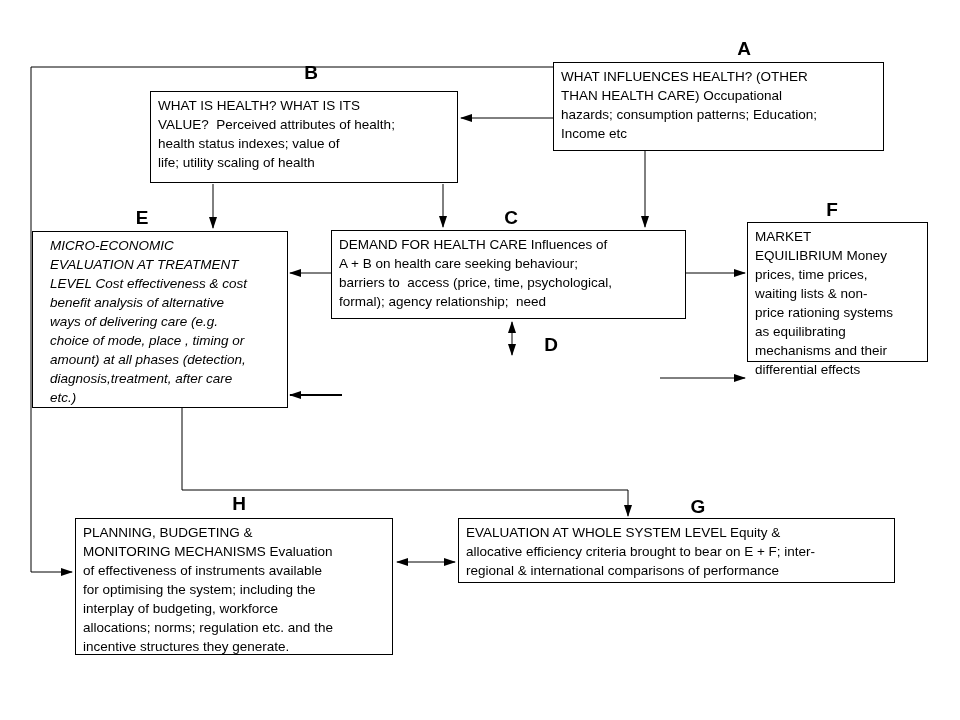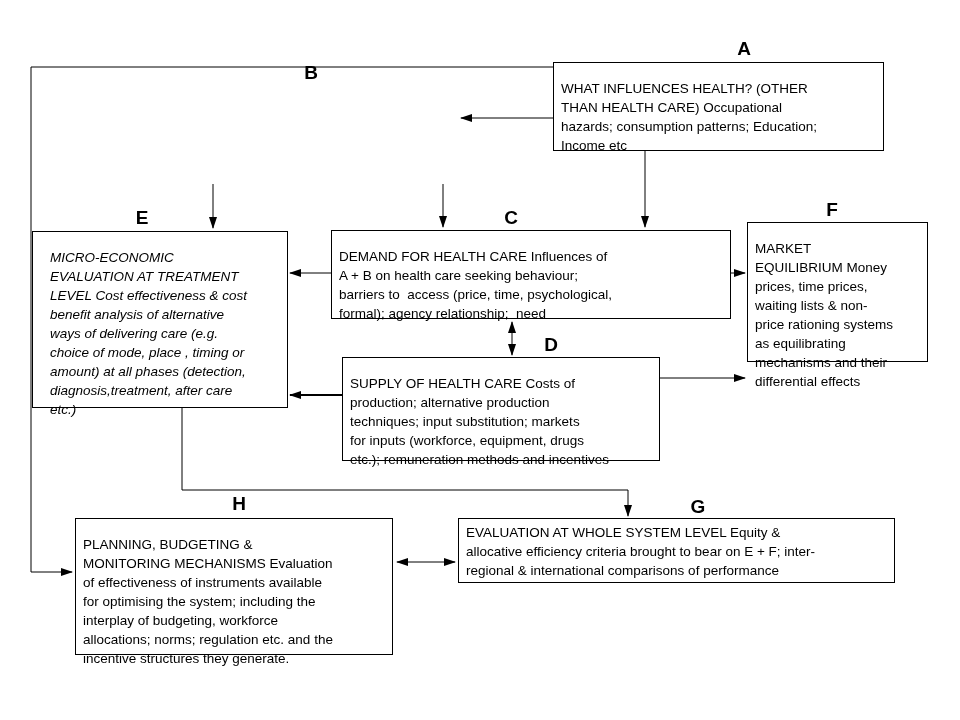--- a/index.html
+++ b/index.html
@@ -1,25 +1,25 @@
 <!DOCTYPE html>
 <html><head>
 <meta charset="utf-8">
 <style>
   html,body{margin:0;padding:0;background:#ffffff;}
   #stage{position:relative;width:960px;height:720px;background:#ffffff;overflow:hidden;
          font-family:"Liberation Sans",sans-serif;color:#000;}
   #edges{position:absolute;left:0;top:0;width:960px;height:720px;}
   .box{position:absolute;box-sizing:border-box;border:1px solid #000;background:#fff;
-       padding:16px 7px;font:13.5px/19px "Liberation Sans",sans-serif;white-space:pre-wrap;}
+       padding:4px 7px;font:13.5px/19px "Liberation Sans",sans-serif;white-space:pre-wrap;}
   .lbl{position:absolute;font:bold 19px/20px "Liberation Sans",sans-serif;
        transform:translateX(-50%);}
   #box-a{left:553px;top:62px;width:331px;height:89px;}
   #box-b{left:150px;top:91px;width:308px;height:92px;}
-  #box-c{left:331px;top:230px;width:400px;height:89px;}
+  #box-c{left:331px;top:230px;width:355px;height:89px;}
   #box-d{left:342px;top:357px;width:318px;height:104px;}
   #box-e{left:32px;top:231px;width:256px;height:177px;padding-left:17px;font-style:italic;}
   #box-f{left:747px;top:222px;width:181px;height:140px;}
   #box-g{left:458px;top:518px;width:437px;height:65px;padding:4px 4px 14px 7px;}
   #box-h{left:75px;top:518px;width:318px;height:137px;}
   #lbl-a{left:744px;top:39px;}
   #lbl-b{left:311px;top:63px;}
   #lbl-c{left:511px;top:208px;}
   #lbl-d{left:551px;top:335px;}
   #lbl-e{left:142px;top:208px;}
@@ -60,29 +60,28 @@
   <div class="lbl" id="lbl-d">D</div>
   <div class="lbl" id="lbl-e">E</div>
   <div class="lbl" id="lbl-f">F</div>
   <div class="lbl" id="lbl-g">G</div>
   <div class="lbl" id="lbl-h">H</div>
 
   <div class="box" id="box-a">WHAT INFLUENCES HEALTH? (OTHER
 THAN HEALTH CARE) Occupational
 hazards; consumption patterns; Education;
 Income etc</div>
+  <div class="box" id="box-b">WHAT IS HEALTH? WHAT IS ITS
+VALUE?  Perceived attributes of health;
+health status indexes; value of
+life; utility scaling of health</div>
   <div class="box" id="box-c">DEMAND FOR HEALTH CARE Influences of
 A + B on health care seeking behaviour;
 barriers to  access (price, time, psychological,
 formal); agency relationship;  need</div>
-  <div class="box" id="box-d">SUPPLY OF HEALTH CARE Costs of
-production; alternative production
-techniques; input substitution; markets
-for inputs (workforce, equipment, drugs
-etc.); remuneration methods and incentives</div>
   <div class="box" id="box-e">MICRO-ECONOMIC
 EVALUATION AT TREATMENT
 LEVEL Cost effectiveness &amp; cost
 benefit analysis of alternative
 ways of delivering care (e.g.
 choice of mode, place , timing or
 amount) at all phases (detection,
 diagnosis,treatment, after care
 etc.)</div>
   <div class="box" id="box-f">MARKET

